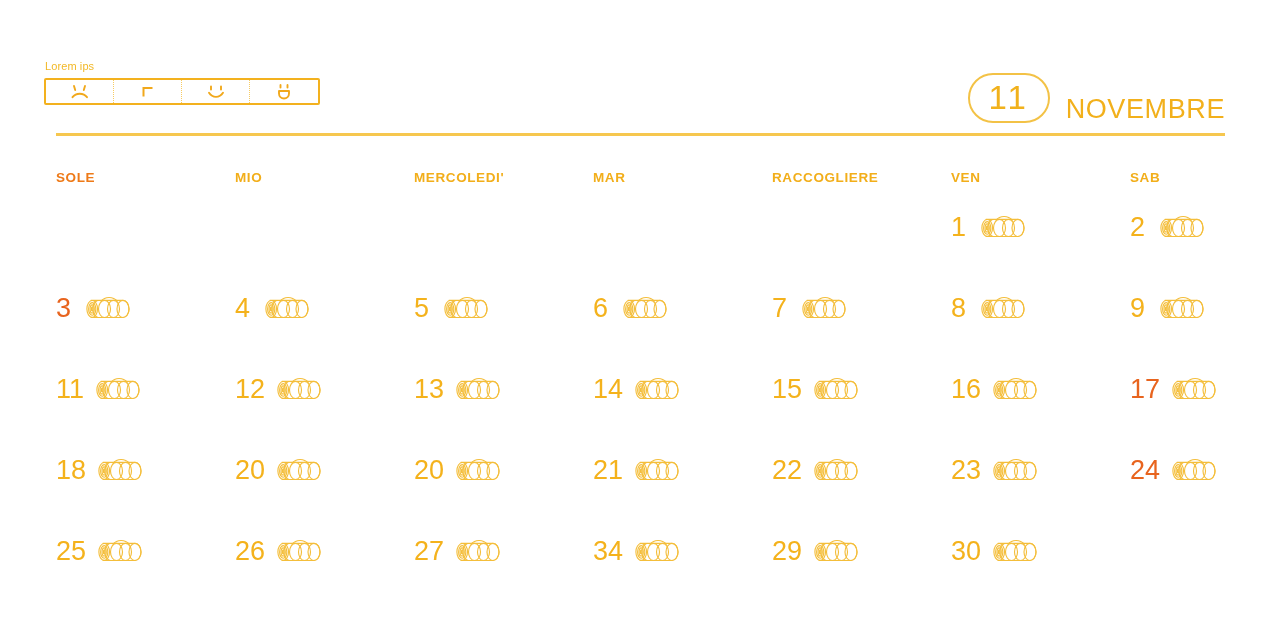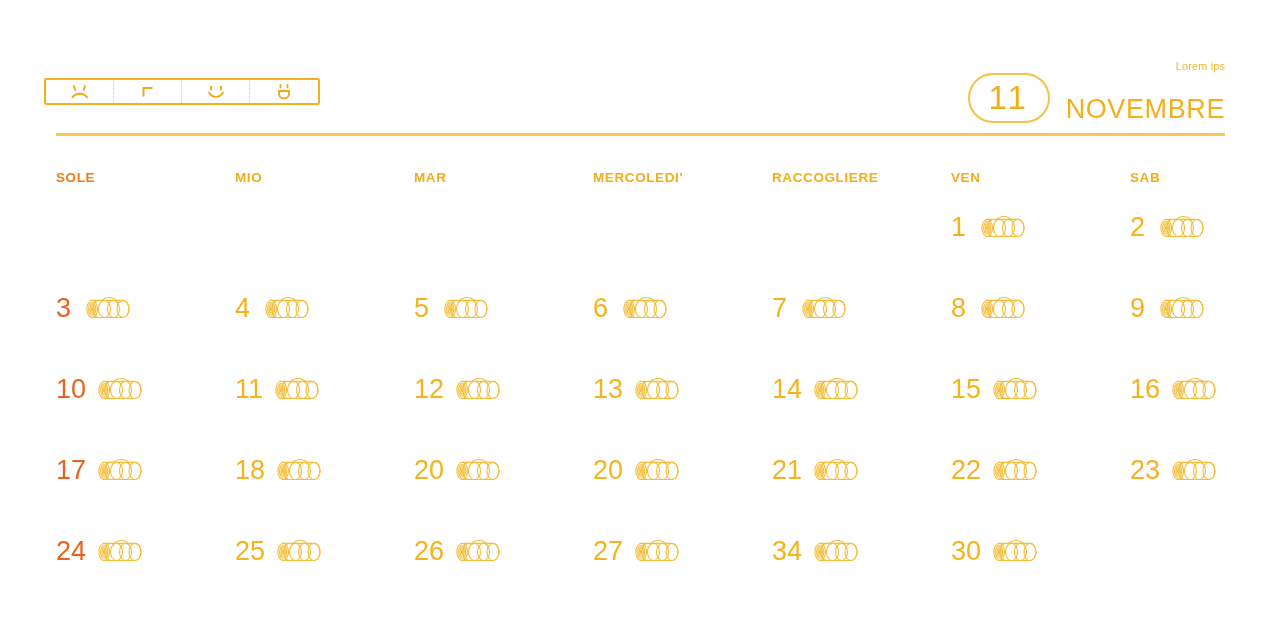--- a/index.html
+++ b/index.html
@@ -21,21 +21,20 @@
     background: #ffffff;
   }
 
   
   .header {
     position: absolute;
     left: 44px;
     top: 60px;
     right: 55px;
     height: 74px;
-    text-align: right;
   }
 
   .lorem-label {
     font-size: 11px;
     color: #F2B827;
     letter-spacing: 0.1px;
     line-height: 13px;
     margin: 0 0 5px 1px;
     font-weight: 400;
   }
@@ -223,22 +222,22 @@
     </div>
     <span class="month-name">NOVEMBRE</span>
   </div>
 
   <div class="divider"></div>
 
   <div class="grid">
     <div class="weekdays">
         <div class="weekday sunday">SOLE</div>
         <div class="weekday">MIO</div>
+        <div class="weekday">MERCOLEDI'</div>
         <div class="weekday">MAR</div>
-        <div class="weekday">MERCOLEDI'</div>
         <div class="weekday">RACCOGLIERE</div>
         <div class="weekday">VEN</div>
         <div class="weekday">SAB</div>
       </div>
     <div class="weeks">
         <div class="cell sun empty">
           <span class="daynum"></span>
         </div>
         <div class="cell empty">
           <span class="daynum"></span>
@@ -416,39 +415,20 @@
                 <path d="M14.5 22.3 A6.6 8.8 0 0 1 14.5 5.5"></path>
                 <ellipse cx="9.2" cy="13.9" rx="5.3" ry="8.4"></ellipse>
                 <ellipse cx="9.2" cy="13.9" rx="3.6" ry="6.3"></ellipse>
                 <ellipse cx="9.2" cy="13.9" rx="2.1" ry="4.1"></ellipse>
                 <ellipse cx="9.2" cy="13.9" rx="0.8" ry="2"></ellipse>
                 <path d="M18 6.2 C22 1.2, 30 1.2, 34.5 6.2"></path>
               </g>
             </svg>
           </span>
         </div>
-        <div class="cell sun">
-          <span class="daynum">10</span>
-          <span class="roll-icon">
-            <svg width="52" height="28" viewBox="0 0 52 28">
-              <g fill="none" stroke="#F4BE3B" stroke-width="1.15" stroke-linecap="round" stroke-linejoin="round">
-                <path d="M8 22.5 L40 22.5 A6 8.6 0 0 0 40 5.3 L8 5.3"></path>
-                <ellipse cx="40" cy="13.9" rx="6" ry="8.6"></ellipse>
-                <ellipse cx="30.5" cy="13.9" rx="6" ry="8.6"></ellipse>
-                <ellipse cx="21.5" cy="13.9" rx="6" ry="8.6"></ellipse>
-                <path d="M14.5 22.3 A6.6 8.8 0 0 1 14.5 5.5"></path>
-                <ellipse cx="9.2" cy="13.9" rx="5.3" ry="8.4"></ellipse>
-                <ellipse cx="9.2" cy="13.9" rx="3.6" ry="6.3"></ellipse>
-                <ellipse cx="9.2" cy="13.9" rx="2.1" ry="4.1"></ellipse>
-                <ellipse cx="9.2" cy="13.9" rx="0.8" ry="2"></ellipse>
-                <path d="M18 6.2 C22 1.2, 30 1.2, 34.5 6.2"></path>
-              </g>
-            </svg>
-          </span>
-        </div>
         <div class="cell">
           <span class="daynum">11</span>
           <span class="roll-icon">
             <svg width="52" height="28" viewBox="0 0 52 28">
               <g fill="none" stroke="#F4BE3B" stroke-width="1.15" stroke-linecap="round" stroke-linejoin="round">
                 <path d="M8 22.5 L40 22.5 A6 8.6 0 0 0 40 5.3 L8 5.3"></path>
                 <ellipse cx="40" cy="13.9" rx="6" ry="8.6"></ellipse>
                 <ellipse cx="30.5" cy="13.9" rx="6" ry="8.6"></ellipse>
                 <ellipse cx="21.5" cy="13.9" rx="6" ry="8.6"></ellipse>
                 <path d="M14.5 22.3 A6.6 8.8 0 0 1 14.5 5.5"></path>
@@ -778,20 +758,39 @@
                 <ellipse cx="9.2" cy="13.9" rx="5.3" ry="8.4"></ellipse>
                 <ellipse cx="9.2" cy="13.9" rx="3.6" ry="6.3"></ellipse>
                 <ellipse cx="9.2" cy="13.9" rx="2.1" ry="4.1"></ellipse>
                 <ellipse cx="9.2" cy="13.9" rx="0.8" ry="2"></ellipse>
                 <path d="M18 6.2 C22 1.2, 30 1.2, 34.5 6.2"></path>
               </g>
             </svg>
           </span>
         </div>
         <div class="cell">
+          <span class="daynum">29</span>
+          <span class="roll-icon">
+            <svg width="52" height="28" viewBox="0 0 52 28">
+              <g fill="none" stroke="#F4BE3B" stroke-width="1.15" stroke-linecap="round" stroke-linejoin="round">
+                <path d="M8 22.5 L40 22.5 A6 8.6 0 0 0 40 5.3 L8 5.3"></path>
+                <ellipse cx="40" cy="13.9" rx="6" ry="8.6"></ellipse>
+                <ellipse cx="30.5" cy="13.9" rx="6" ry="8.6"></ellipse>
+                <ellipse cx="21.5" cy="13.9" rx="6" ry="8.6"></ellipse>
+                <path d="M14.5 22.3 A6.6 8.8 0 0 1 14.5 5.5"></path>
+                <ellipse cx="9.2" cy="13.9" rx="5.3" ry="8.4"></ellipse>
+                <ellipse cx="9.2" cy="13.9" rx="3.6" ry="6.3"></ellipse>
+                <ellipse cx="9.2" cy="13.9" rx="2.1" ry="4.1"></ellipse>
+                <ellipse cx="9.2" cy="13.9" rx="0.8" ry="2"></ellipse>
+                <path d="M18 6.2 C22 1.2, 30 1.2, 34.5 6.2"></path>
+              </g>
+            </svg>
+          </span>
+        </div>
+        <div class="cell">
           <span class="daynum">30</span>
           <span class="roll-icon">
             <svg width="52" height="28" viewBox="0 0 52 28">
               <g fill="none" stroke="#F4BE3B" stroke-width="1.15" stroke-linecap="round" stroke-linejoin="round">
                 <path d="M8 22.5 L40 22.5 A6 8.6 0 0 0 40 5.3 L8 5.3"></path>
                 <ellipse cx="40" cy="13.9" rx="6" ry="8.6"></ellipse>
                 <ellipse cx="30.5" cy="13.9" rx="6" ry="8.6"></ellipse>
                 <ellipse cx="21.5" cy="13.9" rx="6" ry="8.6"></ellipse>
                 <path d="M14.5 22.3 A6.6 8.8 0 0 1 14.5 5.5"></path>
                 <ellipse cx="9.2" cy="13.9" rx="5.3" ry="8.4"></ellipse>

